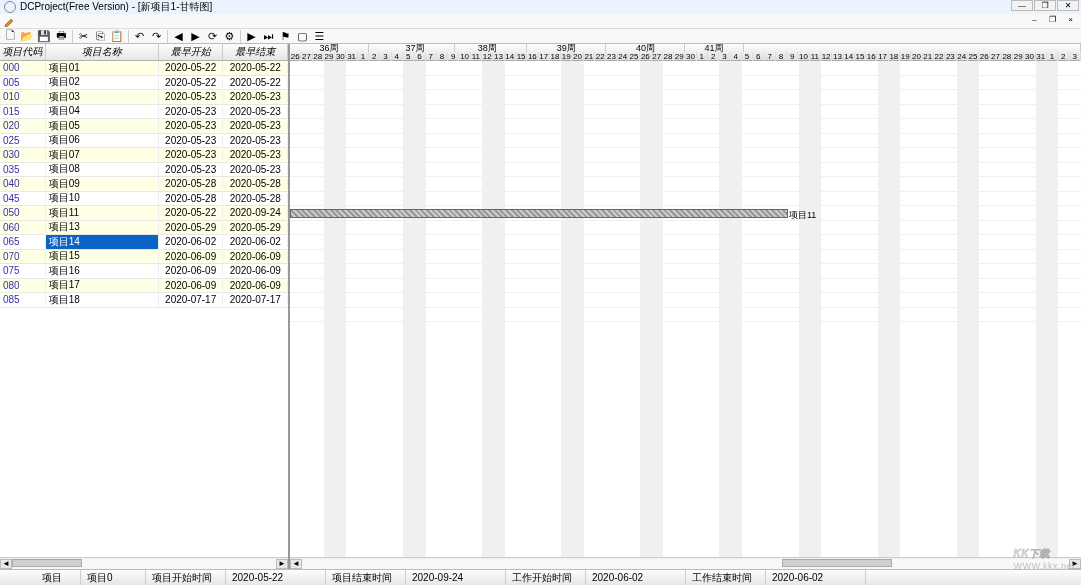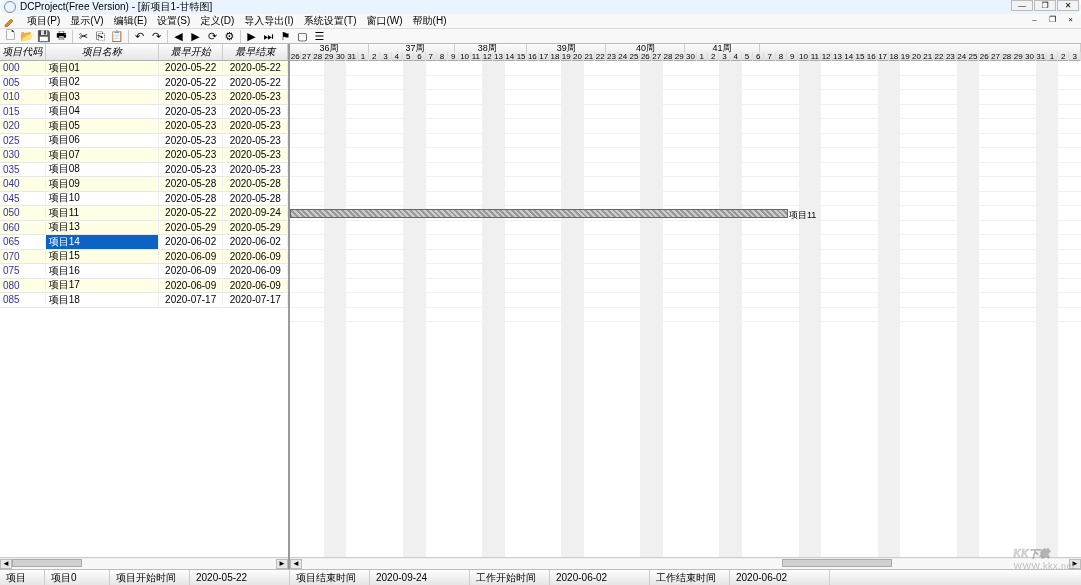--- a/index.html
+++ b/index.html
@@ -1,17 +1,17 @@
 <!DOCTYPE html>
 <html><head>
 <meta charset="utf-8">
 <style>
 * { box-sizing: border-box; margin: 0; padding: 0; }
 body { font-family: "SimSun", "Microsoft YaHei", sans-serif; font-size: 10px; background: #fff; overflow: hidden; width: 1081px; height: 585px; position: relative; }
-.titlebar { height: 14px; background: #eaf4ff; display: flex; align-items: center; padding: 0 4px; font-size: 10px; position: relative; border-radius: 7px; }
+.titlebar { height: 14px; background: #eaf4ff; display: flex; align-items: center; padding: 0 4px; font-size: 10px; position: relative; }
 .titlebar .icon { width: 12px; height: 12px; border: 1px solid #888; border-radius: 50%; margin-right: 4px; }
 .titlebar .wincontrols { position: absolute; right: 2px; top: 0; display: flex; gap: 1px; }
 .titlebar .wincontrols span { width: 22px; height: 11px; background: #f3f3f3; border: 1px solid #bbb; display: inline-flex; align-items: center; justify-content: center; font-size: 8px; cursor: pointer; }
 .menubar { height: 15px; background: #f8f8f8; display: flex; align-items: center; padding: 0 4px; font-size: 10px; gap: 10px; border-bottom: 1px solid #ddd; position: relative; }
 .menubar .edit-icon { width: 11px; height: 11px; margin-right: 2px; display: inline-block; }
 .menubar span { cursor: pointer; }
 .mdi-controls { position:absolute; right:2px; top:0; display:flex; gap:1px; }
 .mdi-controls span { width:17px; height:11px; display:inline-flex; align-items:center; justify-content:center; font-size:8px; cursor:pointer; }
 .toolbar { height: 15px; background: #f8f8f8; display: flex; align-items: center; padding: 0 4px; gap: 4px; border-bottom: 1px solid #bbb; }
 .toolbar span { width: 13px; height: 13px; display: inline-flex; align-items: center; justify-content: center; font-size: 11px; cursor: pointer; border: 0 solid #ccc; }
@@ -40,21 +40,21 @@
 .gantt-row { height: 14.5px; border-bottom: 1px solid #f0f0f0; position: relative; }
 .gantt-row.even { }
 .gantt-row.odd { }
 .weekend-stripe { position: absolute; top: 0; bottom: 0; background: #f0f0f0; }
 .bar { position: absolute; height: 9px; top: 3px; background: repeating-linear-gradient(45deg,#999,#999 2px,#ccc 2px,#ccc 4px); border: 1px solid #666; }
 .bar-label { position: absolute; font-size: 9px; left: 100%; margin-left: 2px; white-space: nowrap; top: -1px; }
 .hscroll { height: 12px; background: #f0f0f0; border-top: 1px solid #ccc; display: flex; align-items: center; }
 .hscroll .arrow { width: 12px; height: 10px; background: #e8e8e8; border: 1px solid #bbb; font-size: 8px; text-align: center; line-height: 8px; cursor: pointer; }
 .hscroll .track { flex: 1; height: 10px; background: #f7f7f7; position: relative; }
 .hscroll .thumb { height: 8px; background: #d0d0d0; border: 1px solid #aaa; position: absolute; top: 0; }
-.statusbar { height: 16px; background: linear-gradient(#fdfdfd,#e6e6e6); border-top: 1px solid #bbb; display: flex; align-items: center; font-size: 10px; }
+.statusbar { height: 16px; background: linear-gradient(#fdfdfd,#e6e6e6); border-top: 1px solid #bbb; display: flex; align-items: center; font-size: 10px; padding-left: 36px; }
 .statusbar div { border-right: 1px solid #ccc; padding: 0 6px; height: 100%; display: flex; align-items: center; }
 .watermark { position: absolute; right: 6px; bottom: 14px; font-size: 11px; color: #999; letter-spacing: 0.5px; pointer-events: none; opacity:0.6; }
 .watermark .logo { font-size: 10px; font-weight: bold; font-style: italic; color: #ccc; -webkit-text-stroke: 0.5px #888; }
 </style>
 </head>
 <body>
 
 <div class="titlebar">
   <span class="icon"></span>
   <span>DCProject(Free Version) - [新项目1-甘特图]</span>
@@ -64,31 +64,20 @@
     <span>✕</span>
   </div>
 </div>
 
 <div class="menubar">
   <span class="edit-icon">
     <svg width="11" height="11">
         <path d="M1 9 L7 3 L9 5 L3 11 L1 11 Z" fill="#d68b1c" stroke="#8a5a10" stroke-width="0.5"></path>
       </svg>
   </span>
-  <div id="menu-items" style="display:flex;gap:10px;">
-      <span>项目(P)</span>
-      <span>显示(V)</span>
-      <span>编辑(E)</span>
-      <span>设置(S)</span>
-      <span>定义(D)</span>
-      <span>导入导出(I)</span>
-      <span>系统设置(T)</span>
-      <span>窗口(W)</span>
-      <span>帮助(H)</span>
-    </div>
   <div class="mdi-controls">
     <span>–</span>
     <span>❐</span>
     <span>×</span>
   </div>
 </div>
 
 <div class="toolbar" id="toolbar">
     <span>🗋</span>
     <span>📂</span>
@@ -238,21 +227,21 @@
 
   <div class="gantt">
     <div class="gantt-header">
       <div class="top" id="gantt-top">
           <div style="width: 791px; position: relative;">
             <div style="position: absolute; left: 0px; width: 79.1px; border-right: 1px solid rgb(204, 204, 204); text-align: center; line-height: 8px;">36周</div>
             <div style="position: absolute; left: 86px; width: 79.1px; border-right: 1px solid rgb(204, 204, 204); text-align: center; line-height: 8px;">37周</div>
             <div style="position: absolute; left: 158.2px; width: 79.1px; border-right: 1px solid rgb(204, 204, 204); text-align: center; line-height: 8px;">38周</div>
             <div style="position: absolute; left: 237.3px; width: 79.1px; border-right: 1px solid rgb(204, 204, 204); text-align: center; line-height: 8px;">39周</div>
             <div style="position: absolute; left: 316.4px; width: 79.1px; border-right: 1px solid rgb(204, 204, 204); text-align: center; line-height: 8px;">40周</div>
-            <div style="position: absolute; left: 395.5px; width: 74px; border-right: 1px solid rgb(204, 204, 204); text-align: center; line-height: 8px;">41周</div>
+            <div style="position: absolute; left: 395.5px; width: 58px; border-right: 1px solid rgb(204, 204, 204); text-align: center; line-height: 8px;">41周</div>
           </div>
         </div>
       <div class="bot" id="gantt-days">
           <div>26</div>
           <div>27</div>
           <div>28</div>
           <div>29</div>
           <div>30</div>
           <div>31</div>
           <div>1</div>

